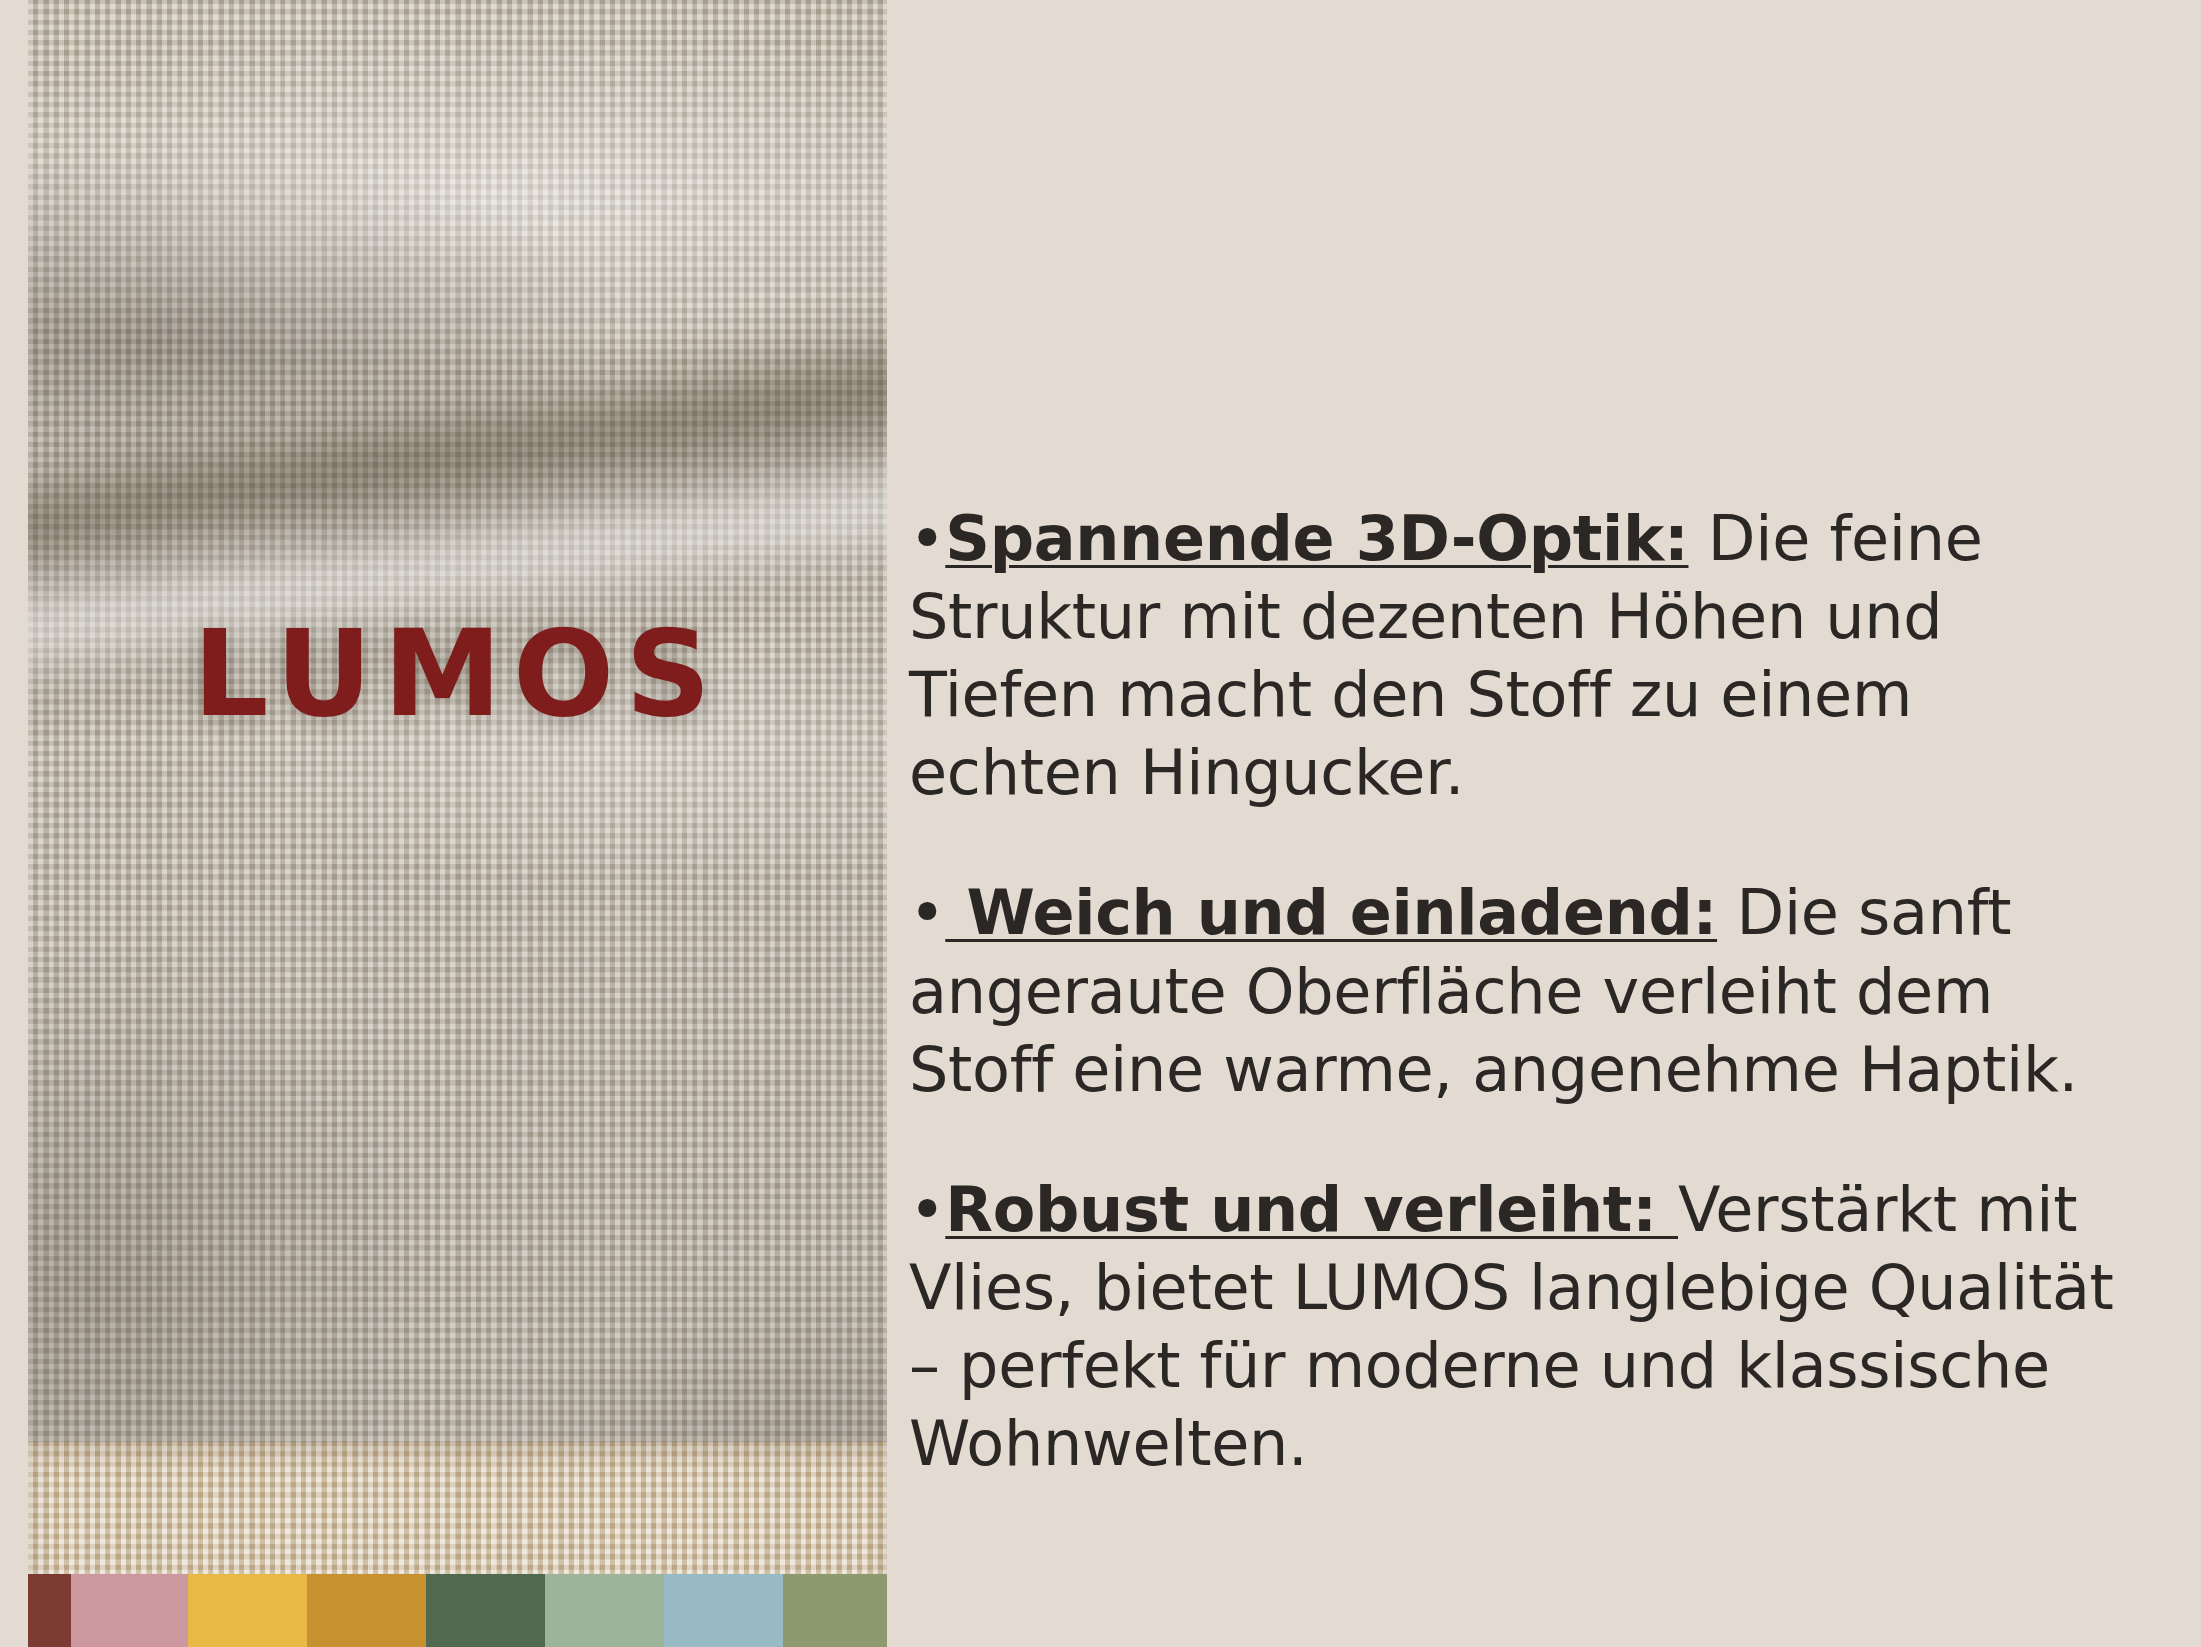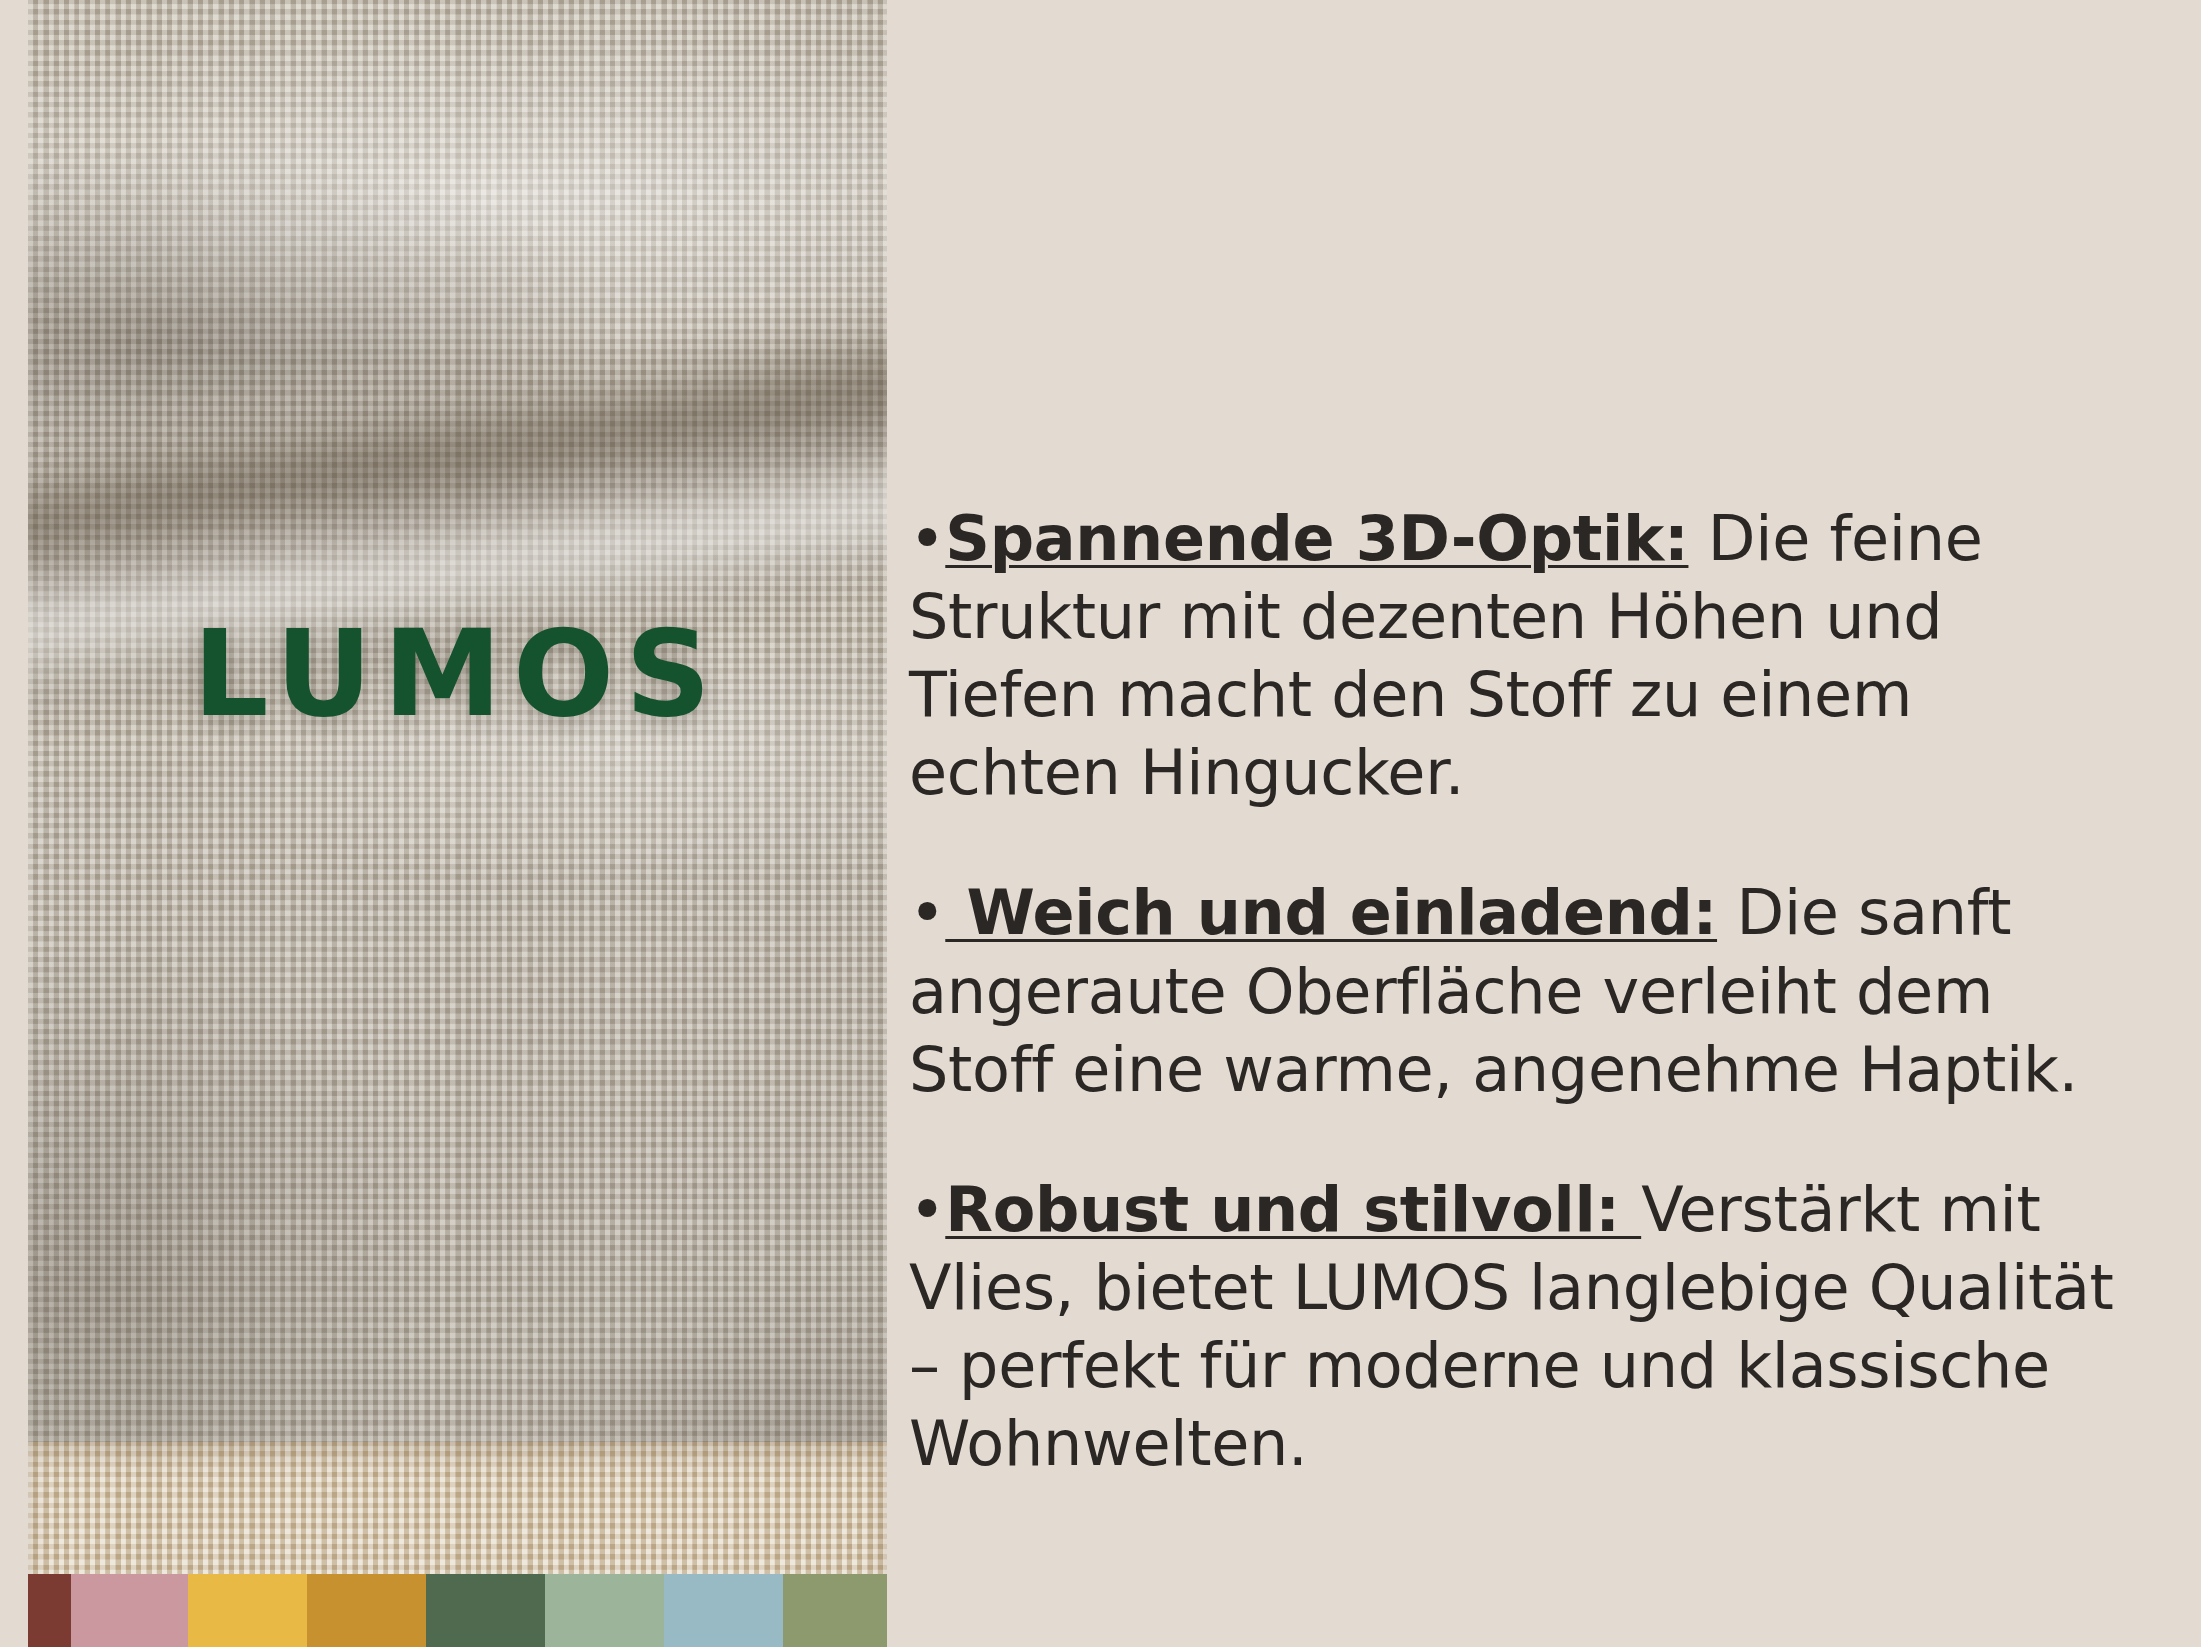--- a/index.html
+++ b/index.html
@@ -79,21 +79,21 @@
     transform: rotate(-8deg);
     filter: blur(17px);
   }
 
   .brand-wordmark {
     position: absolute;
     left: 0;
     right: 0;
     top: 615px;
     text-align: center;
-    color: #14532d;
+    color: #7f1d1d;
     font-family: "DejaVu Sans", sans-serif;
     font-weight: 700;
     font-size: 119px;
     letter-spacing: 11.2px;
     line-height: 1;
     text-shadow: 0 3.7px 24px rgba(70,60,48,0.35);
   }
 
   
   .swatch-strip {
@@ -180,16 +180,16 @@
         <div class="swatch" style="background: rgb(151, 186, 196); width: 119px;"></div>
         <div class="swatch" style="background: rgb(140, 154, 109); width: 119px;"></div>
       </div>
   </div>
 </div>
 
 <div class="text-panel">
   <div class="bullet-list" id="bullet-list">
       <p class="bullet"><span>•</span><span class="lead">Spannende 3D-Optik:</span><span> Die feine Struktur mit dezenten Höhen und Tiefen macht den Stoff zu einem echten Hingucker.</span></p>
       <p class="bullet"><span>•</span><span class="lead"> Weich und einladend:</span><span> Die sanft angeraute Oberfläche verleiht dem Stoff eine warme, angenehme Haptik.</span></p>
-      <p class="bullet"><span>•</span><span class="lead">Robust und stilvoll: </span><span>Verstärkt mit Vlies, bietet LUMOS langlebige Qualität – perfekt für moderne und klassische Wohnwelten.</span></p>
+      <p class="bullet"><span>•</span><span class="lead">Robust und verleiht: </span><span>Verstärkt mit Vlies, bietet LUMOS langlebige Qualität – perfekt für moderne und klassische Wohnwelten.</span></p>
     </div>
 </div>
 
 
 </body></html>

